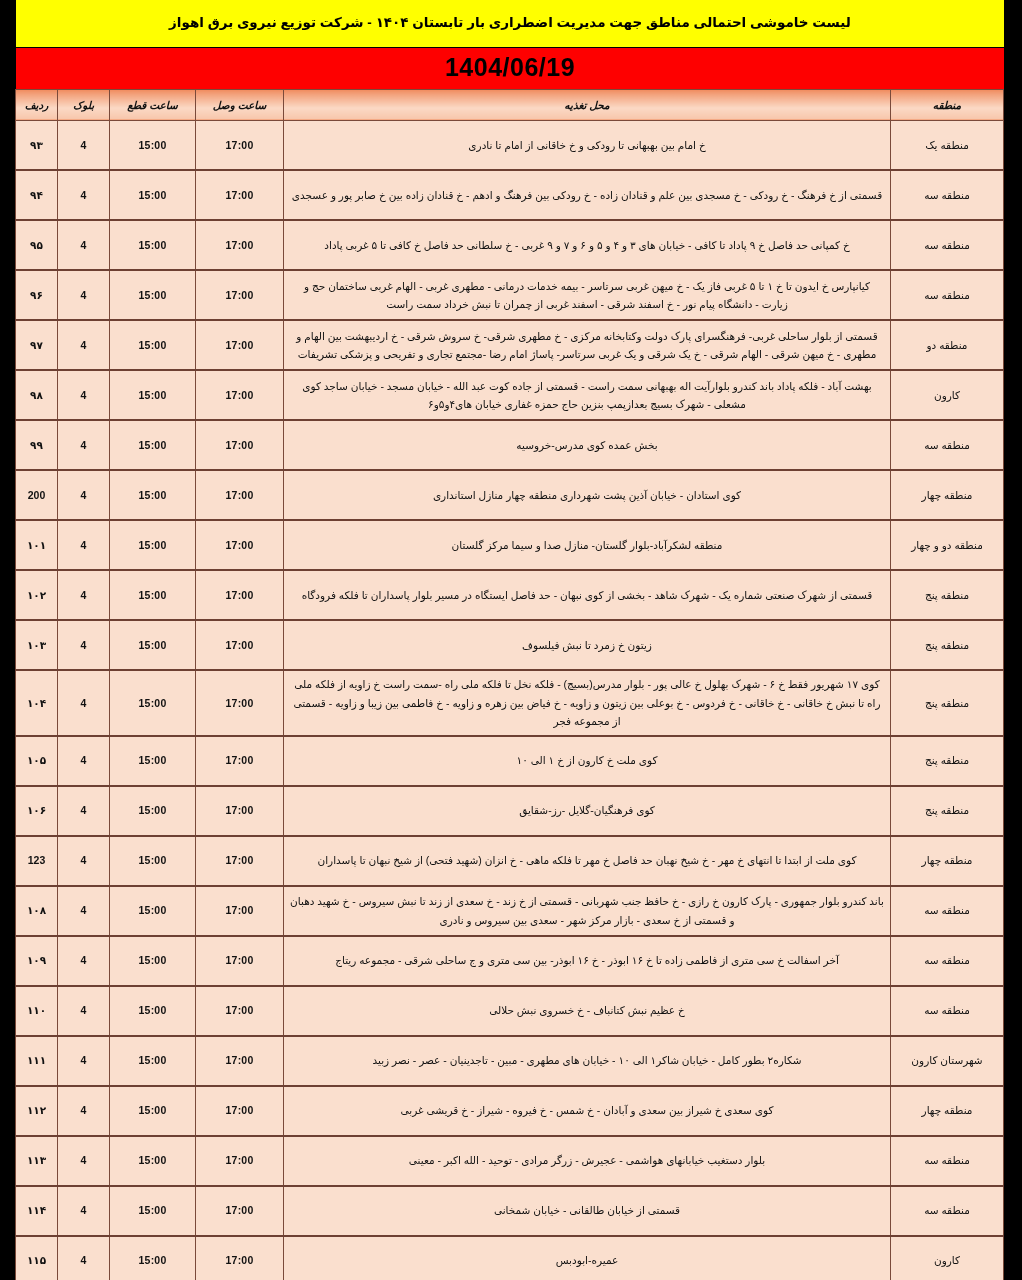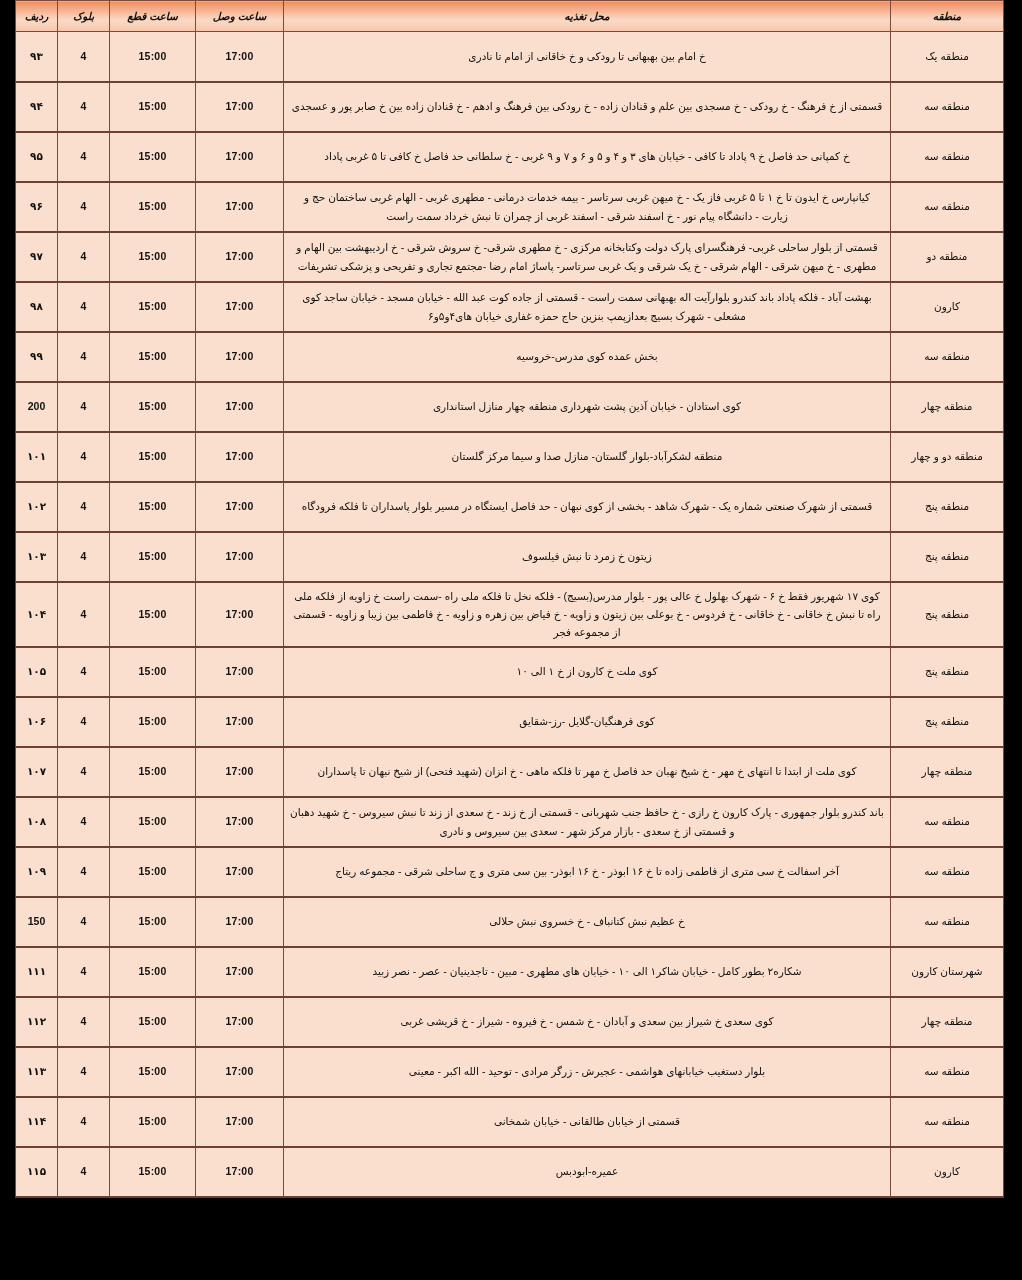--- a/index.html
+++ b/index.html
@@ -110,21 +110,23 @@
   col.w-radif  { width: 42px; }
 
   tbody tr { height: 50px; }
 </style>
 </head>
 <body>
 
 <div id="page">
   <div class="sheet">
 
-
+    <div class="title-banner">لیست خاموشی احتمالی مناطق جهت مدیریت اضطراری بار تابستان ۱۴۰۴ - شرکت توزیع نیروی برق اهواز</div>
+
+    <div class="date-banner">1404/06/19</div>
 
     <table class="outage">
       <colgroup>
         <col class="w-region">
         <col class="w-feed">
         <col class="w-on">
         <col class="w-off">
         <col class="w-block">
         <col class="w-radif">
       </colgroup>
@@ -250,21 +252,21 @@
             <td class="col-time">15:00</td>
             <td class="col-block">4</td>
             <td class="col-radif">۱۰۶</td>
           </tr>
           <tr>
             <td class="col-region">منطقه چهار</td>
             <td class="col-feed">کوی ملت از ابتدا تا انتهای خ مهر - خ شیخ نهبان حد فاصل خ مهر تا فلکه ماهی - خ انزان (شهید فتحی) از شیخ نبهان تا پاسداران</td>
             <td class="col-time">17:00</td>
             <td class="col-time">15:00</td>
             <td class="col-block">4</td>
-            <td class="col-radif">۱۰۷</td>
+            <td class="col-radif">123</td>
           </tr>
           <tr>
             <td class="col-region">منطقه سه</td>
             <td class="col-feed">باند کندرو بلوار جمهوری  - پارک کارون خ رازی - خ حافظ جنب شهربانی - قسمتی از خ زند - خ سعدی از زند تا نبش سیروس - خ شهید دهبان و قسمتی از خ سعدی - بازار مرکز شهر - سعدی بین سیروس و نادری</td>
             <td class="col-time">17:00</td>
             <td class="col-time">15:00</td>
             <td class="col-block">4</td>
             <td class="col-radif">۱۰۸</td>
           </tr>
           <tr>
@@ -274,21 +276,21 @@
             <td class="col-time">15:00</td>
             <td class="col-block">4</td>
             <td class="col-radif">۱۰۹</td>
           </tr>
           <tr>
             <td class="col-region">منطقه سه</td>
             <td class="col-feed">خ عظیم نبش کتانباف - خ خسروی نبش حلالی</td>
             <td class="col-time">17:00</td>
             <td class="col-time">15:00</td>
             <td class="col-block">4</td>
-            <td class="col-radif">150</td>
+            <td class="col-radif">۱۱۰</td>
           </tr>
           <tr>
             <td class="col-region">شهرستان کارون</td>
             <td class="col-feed">شکاره۲ بطور کامل - خیابان شاکر۱ الی ۱۰ - خیابان های مطهری - مبین - تاجدینیان - عصر - نصر زبید</td>
             <td class="col-time">17:00</td>
             <td class="col-time">15:00</td>
             <td class="col-block">4</td>
             <td class="col-radif">۱۱۱</td>
           </tr>
           <tr>

